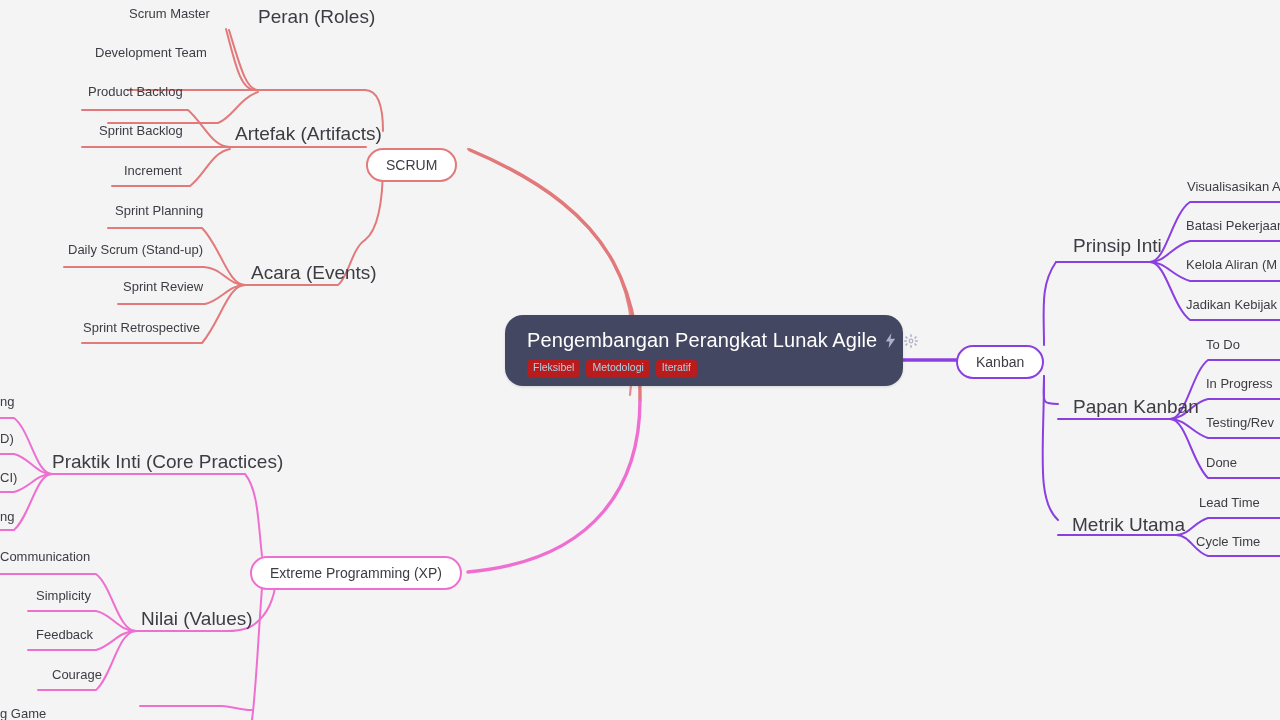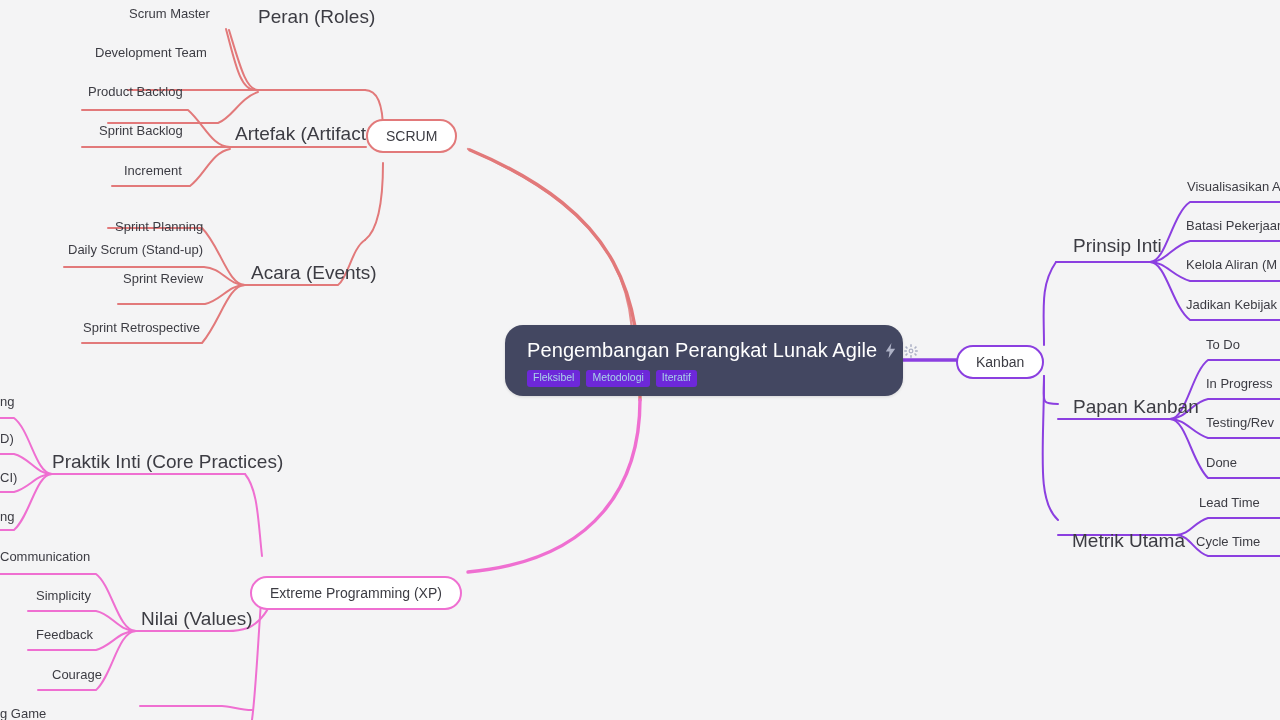--- a/index.html
+++ b/index.html
@@ -43,21 +43,21 @@
   .root-title {
     color: #ffffff;
     font-size: 20px;
     font-weight: 400;
     letter-spacing: 0.1px;
     white-space: nowrap;
   }
   .root-icon { display: inline-flex; align-items: center; color: #aeb2c6; }
   .root-tags { display: flex; gap: 6px; }
   .tag-chip {
-    background: #6d28d9;
+    background: #b91c1c;
     color: #a9d3e8;
     font-size: 10.5px;
     padding: 2px 6px 3px 6px;
     border-radius: 3px;
     white-space: nowrap;
     line-height: 1.1;
   }
 
   
   .pill {
@@ -166,21 +166,21 @@
       <path d="M 248 628 C 236 632 230 631 222 631 L 136 631" stroke="#ef6fd1" stroke-width="2"></path>
       <path d="M 136 631 C 118 631 112 586 96 574 L 0 574" stroke="#ef6fd1" stroke-width="2"></path>
       <path d="M 136 631 C 118 631 112 614 96 611 L 28 611" stroke="#ef6fd1" stroke-width="2"></path>
       <path d="M 136 631 C 118 631 112 646 96 650 L 28 650" stroke="#ef6fd1" stroke-width="2"></path>
       <path d="M 136 631 C 118 631 112 676 96 690 L 38 690" stroke="#ef6fd1" stroke-width="2"></path>
 
       <path d="M 252 710 C 240 710 230 706 222 706 L 140 706" stroke="#ef6fd1" stroke-width="2"></path>
     </g>
   </svg>
 
-  <div class="root-node" style="left:505px; top:325px; width:398px; height:71px;">
+  <div class="root-node" style="left:505px; top:315px; width:398px; height:71px;">
     <div class="root-title-row">
       <span class="root-title">Pengembangan Perangkat Lunak Agile</span>
       <span class="root-icon">
         <svg width="13" height="15" viewBox="0 0 12 16" aria-hidden="true">
           <path d="M7 0 L1 9 H5 L4 16 L11 6 H6 Z" fill="#aeb2c6"></path>
         </svg>
       </span>
       <span class="root-icon">
         <svg width="14" height="14" viewBox="0 0 16 16" aria-hidden="true">
           <path fill="#aeb2c6" d="M8 5.2A2.8 2.8 0 1 0 8 10.8A2.8 2.8 0 1 0 8 5.2Z
@@ -198,60 +198,60 @@
         </svg>
       </span>
     </div>
     <div class="root-tags">
       <span class="tag-chip">Fleksibel</span>
       <span class="tag-chip">Metodologi</span>
       <span class="tag-chip">Iteratif</span>
     </div>
   </div>
 
-  <div class="pill scrum" style="left:366px; top:119px;">
+  <div class="pill scrum" style="left:366px; top:148px;">
     <span>SCRUM</span>
   </div>
 
   <div class="pill kanban" style="left:956px; top:345px;">
     <span>Kanban</span>
   </div>
 
-  <div class="pill xp" style="left:250px; top:556px;margin-top:20px;">
+  <div class="pill xp" style="left:250px; top:556px;">
     <span>Extreme Programming (XP)</span>
   </div>
 
   <div class="lbl l2" style="left:258px; top:7px;">Peran (Roles)</div>
   <div class="lbl l3" style="left:129px; top:7px;">Scrum Master</div>
   <div class="lbl l3" style="left:95px; top:46px;">Development Team</div>
 
   <div class="lbl l2" style="left:235px; top:124px;">Artefak (Artifacts)</div>
   <div class="lbl l3" style="left:88px; top:85px;">Product Backlog</div>
   <div class="lbl l3" style="left:99px; top:124px;">Sprint Backlog</div>
   <div class="lbl l3" style="left:124px; top:164px;">Increment</div>
 
   <div class="lbl l2" style="left:251px; top:263px;">Acara (Events)</div>
-  <div class="lbl l3" style="left:115px; top:220px;text-align:right;">Sprint Planning</div>
+  <div class="lbl l3" style="left:115px; top:204px;text-align:right;">Sprint Planning</div>
   <div class="lbl l3" style="left:68px; top:243px;">Daily Scrum (Stand-up)</div>
-  <div class="lbl l3" style="left:123px; top:272px;">Sprint Review</div>
+  <div class="lbl l3" style="left:123px; top:280px;">Sprint Review</div>
   <div class="lbl l3" style="left:83px; top:321px;">Sprint Retrospective</div>
 
   <div class="lbl l2" style="left:1073px; top:236px;">Prinsip Inti</div>
   <div class="lbl l3" style="left:1187px; top:180px;">Visualisasikan A</div>
   <div class="lbl l3" style="left:1186px; top:219px;">Batasi Pekerjaan</div>
   <div class="lbl l3" style="left:1186px; top:258px;">Kelola Aliran (M</div>
   <div class="lbl l3" style="left:1186px; top:298px;">Jadikan Kebijak</div>
 
   <div class="lbl l2" style="left:1073px; top:397px;">Papan Kanban</div>
   <div class="lbl l3" style="left:1206px; top:338px;">To Do</div>
   <div class="lbl l3" style="left:1206px; top:377px;">In Progress</div>
   <div class="lbl l3" style="left:1206px; top:416px;">Testing/Rev</div>
   <div class="lbl l3" style="left:1206px; top:456px;text-align:center;">Done</div>
 
-  <div class="lbl l2" style="left:1072px; top:515px;margin-top:16px;">Metrik Utama</div>
+  <div class="lbl l2" style="left:1072px; top:515px;">Metrik Utama</div>
   <div class="lbl l3" style="left:1199px; top:496px;">Lead Time</div>
   <div class="lbl l3" style="left:1196px; top:535px;">Cycle Time</div>
 
   <div class="lbl l2" style="left:52px; top:452px;">Praktik Inti (Core Practices)</div>
   <div class="lbl l3" style="left:0px; top:395px;">ng</div>
   <div class="lbl l3" style="left:0px; top:432px;">D)</div>
   <div class="lbl l3" style="left:0px; top:471px;">CI)</div>
   <div class="lbl l3" style="left:0px; top:510px;">ng</div>
 
   <div class="lbl l2" style="left:141px; top:609px;">Nilai (Values)</div>

